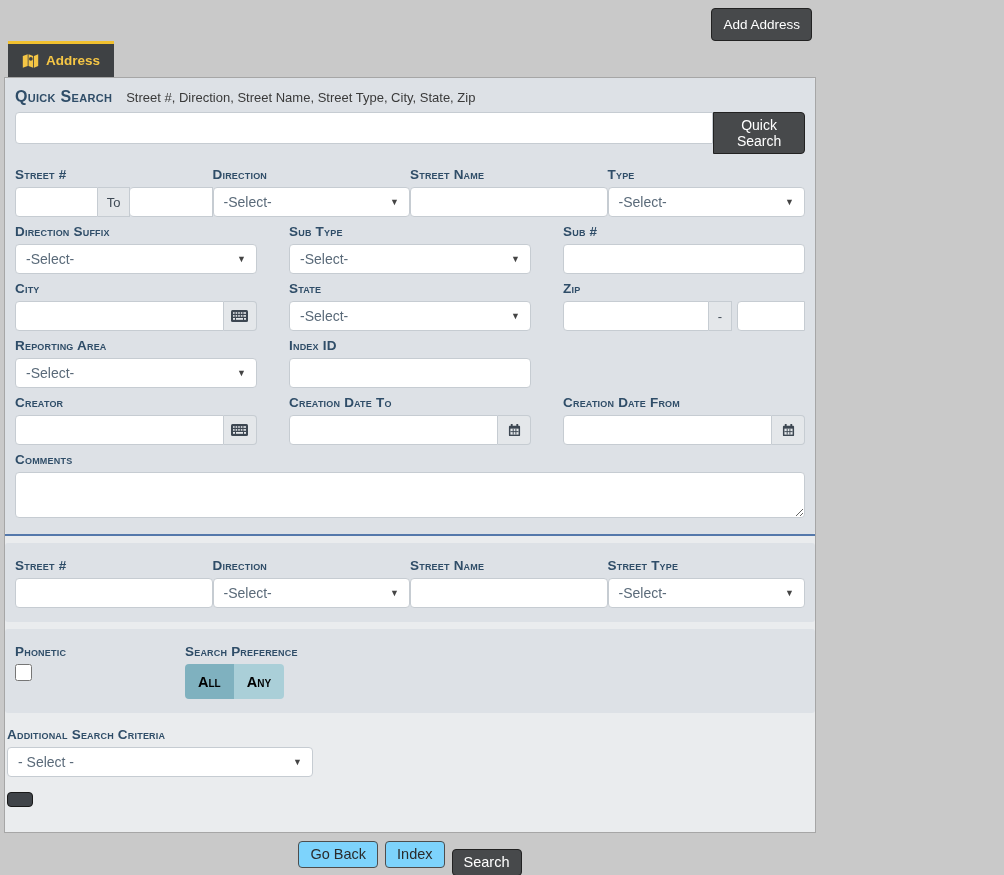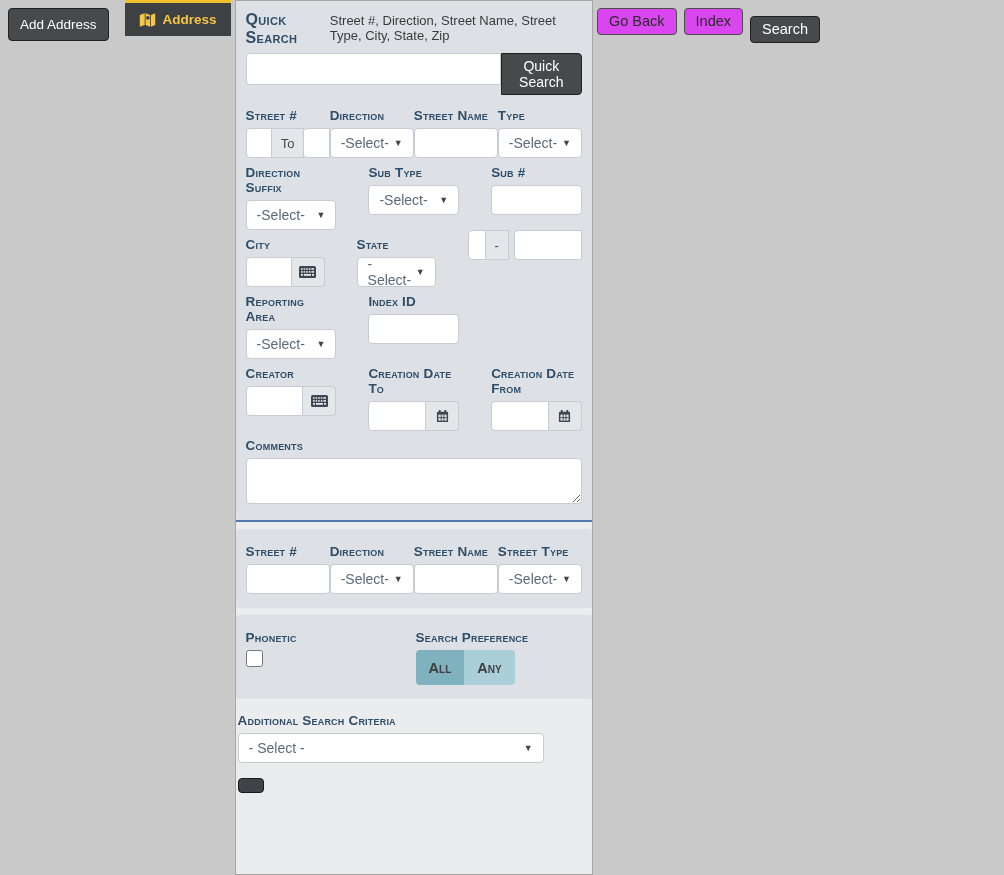--- a/index.html
+++ b/index.html
@@ -1,17 +1,17 @@
 <!DOCTYPE html>
 <html><head>
 <meta charset="utf-8">
 <style>
   * { margin:0; padding:0; box-sizing:border-box; }
   html,body { background:#c9c9c9; }
-  .page { width:820px; height:875px; background:#c9c9c9; display:flex; flex-direction:row;
+  .page { width:820px; height:875px; background:#c9c9c9; display:flex; flex-direction:column;
           font-family:"Liberation Sans", sans-serif; overflow:hidden; }
 
   
   .topbar { height:41px; padding:8px 8px 0; display:flex; justify-content:flex-end; }
   .dark-btn { background:#47494b; color:#fff; border:1px solid #222; border-radius:4px;
               font-family:"Liberation Sans",sans-serif; font-size:13.5px; padding:4px 11px; cursor:pointer; }
 
   
   .tabbar { height:36px; padding-left:8px; display:flex; align-items:flex-end; }
   .tab { background:#3e4144; border-top:3px solid #f1c02f; height:36px; display:flex; align-items:center;
@@ -54,34 +54,34 @@
   .int-head { font-size:15px; font-weight:700; color:#101010; padding:10px 4px 6px; }
   .int-rule { border-bottom:2px solid #5478ab; margin-bottom:7px; }
 
   
   .fs-c { margin-top:7px; padding-bottom:14px; }
   .opt-row { display:flex; }
   .opt-phonetic { width:170px; }
   .chk { width:17px; height:17px; accent-color:#fff; cursor:pointer; }
   .pref-group { display:flex; margin-top:1px; }
   .pref-btn { height:35px; padding:0 13px; font-variant:small-caps; font-weight:700; font-size:14.5px;
-              color:#404040; border:none; cursor:pointer; font-family:"Liberation Sans",sans-serif; }
+              color:#000000; border:none; cursor:pointer; font-family:"Liberation Sans",sans-serif; }
   .pref-all { background:#7fb1bf; border-radius:4px 0 0 4px; }
   .pref-any { background:#aacfd8; border-radius:0 4px 4px 0; }
 
   
   .bottom-area { padding:4px 2px 0; }
   .add-sel { width:306px; }
   .ext-btn { margin-top:15px; background:#404449; color:#fff; border:1px solid #191919; border-radius:4px;
              padding:6px 12px 7px; font-size:14.5px; font-weight:700; display:inline-flex; align-items:center;
              gap:5px; cursor:pointer; font-family:"Liberation Sans",sans-serif; }
 
   
   .footer { height:42px; display:flex; align-items:center; justify-content:center; gap:7px; }
-  .gold-btn { background:#d946ef; border:1px solid #4d4d4d; border-radius:4px; color:#2b2b2b;
+  .gold-btn { background:#7dd3fc; border:1px solid #4d4d4d; border-radius:4px; color:#2b2b2b;
               font-size:14.5px; padding:4px 11px 5px; cursor:pointer; font-family:"Liberation Sans",sans-serif; }
   .footer .dark-btn { font-size:14.5px; padding:4px 11px 5px;margin-top:16px; }
 </style>
 </head>
 <body>
 
 <div class="page">
 
   <div class="topbar">
     <button class="dark-btn">Add Address</button>
@@ -194,20 +194,21 @@
           </div>
         </div>
         <div>
           <label class="flabel">State</label>
           <div class="sel">
             <span>-Select-</span>
             <span class="arrow">▼</span>
           </div>
         </div>
         <div>
+          <label class="flabel">Zip</label>
           <div class="igroup">
             <input class="ti" value="" style="">
             <span class="addon addon-mid">-</span>
             <input class="ti zip-ext" value="" style="">
           </div>
         </div>
       </div>
 
       <div class="row3">
         <div>

